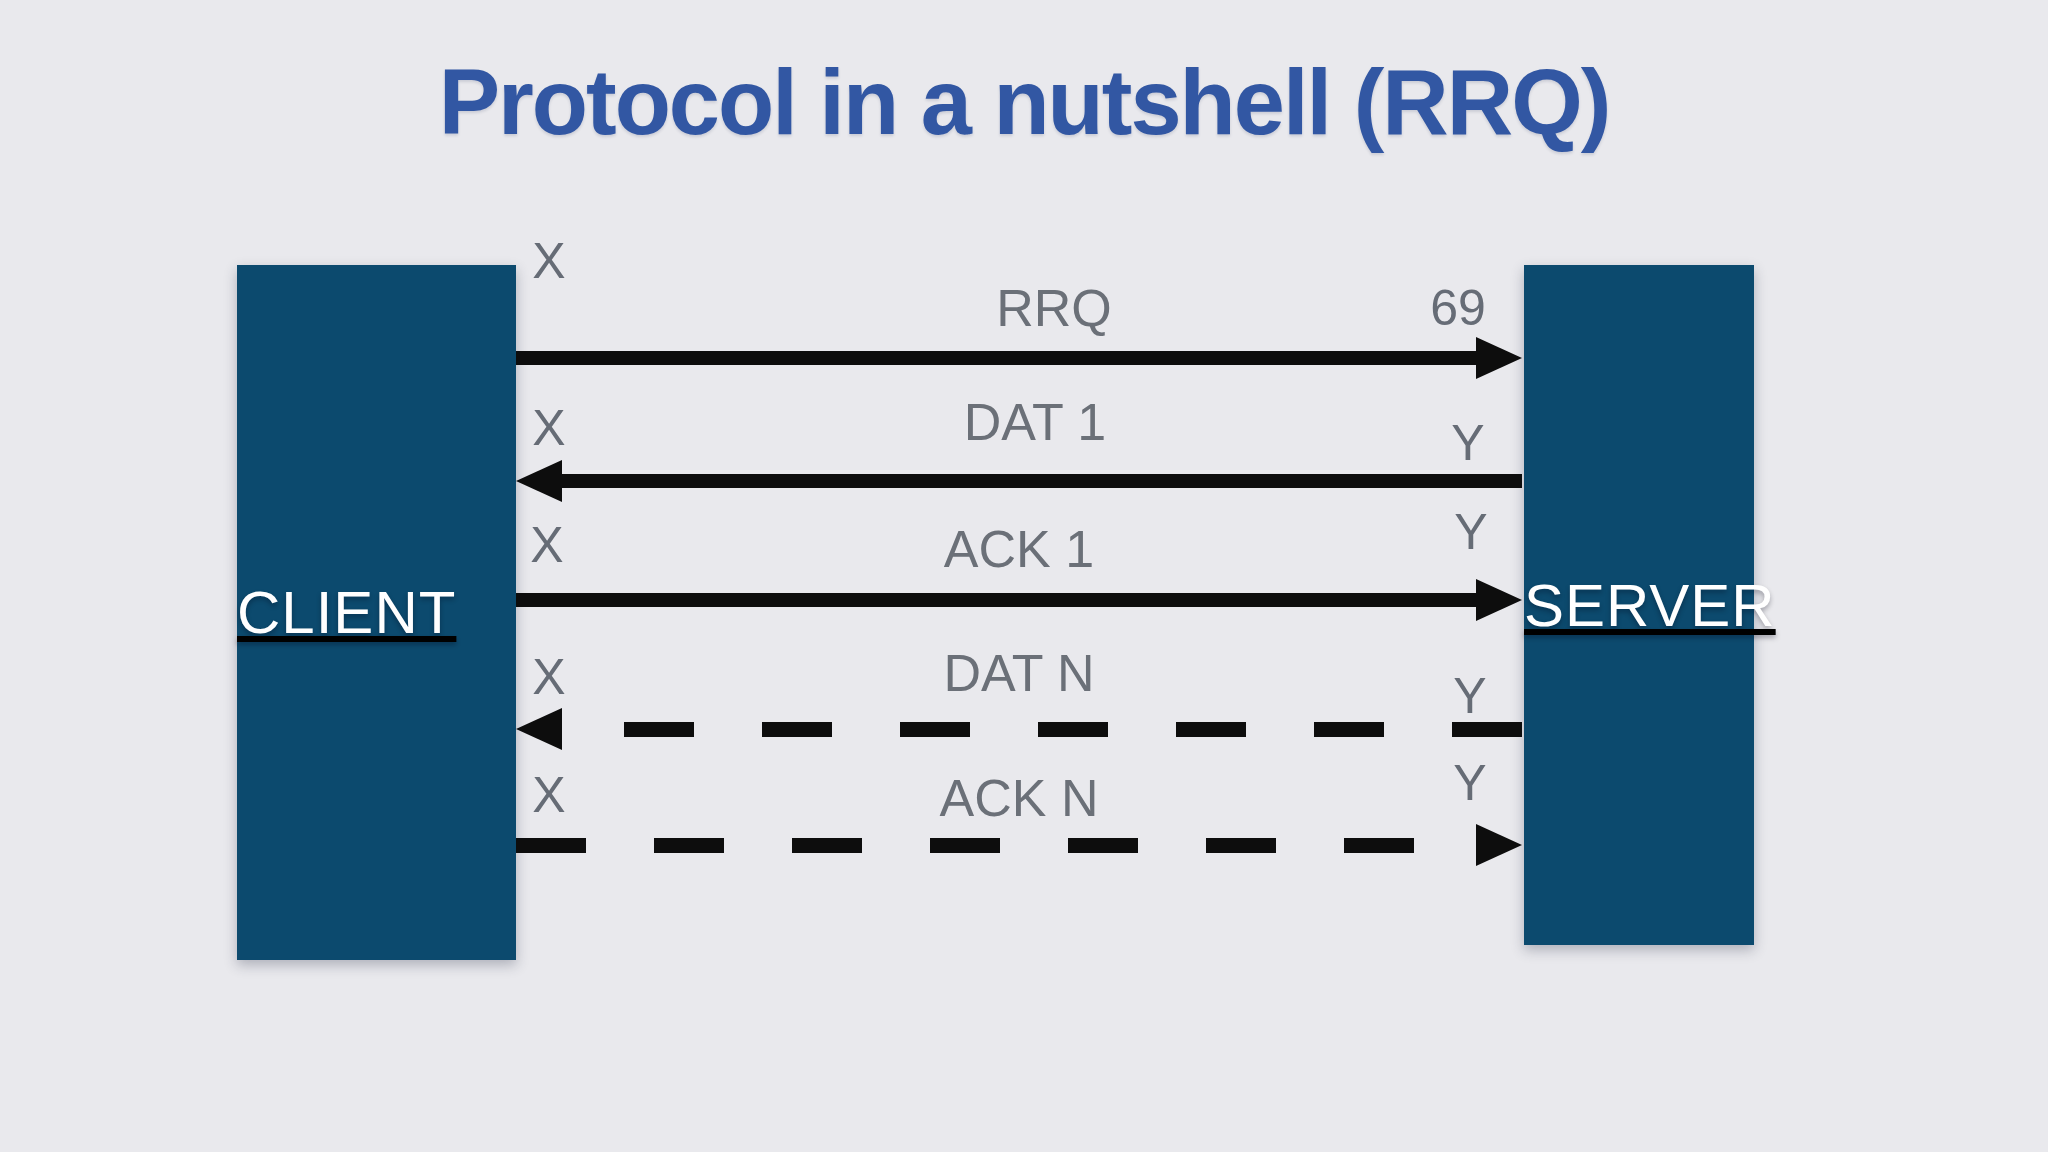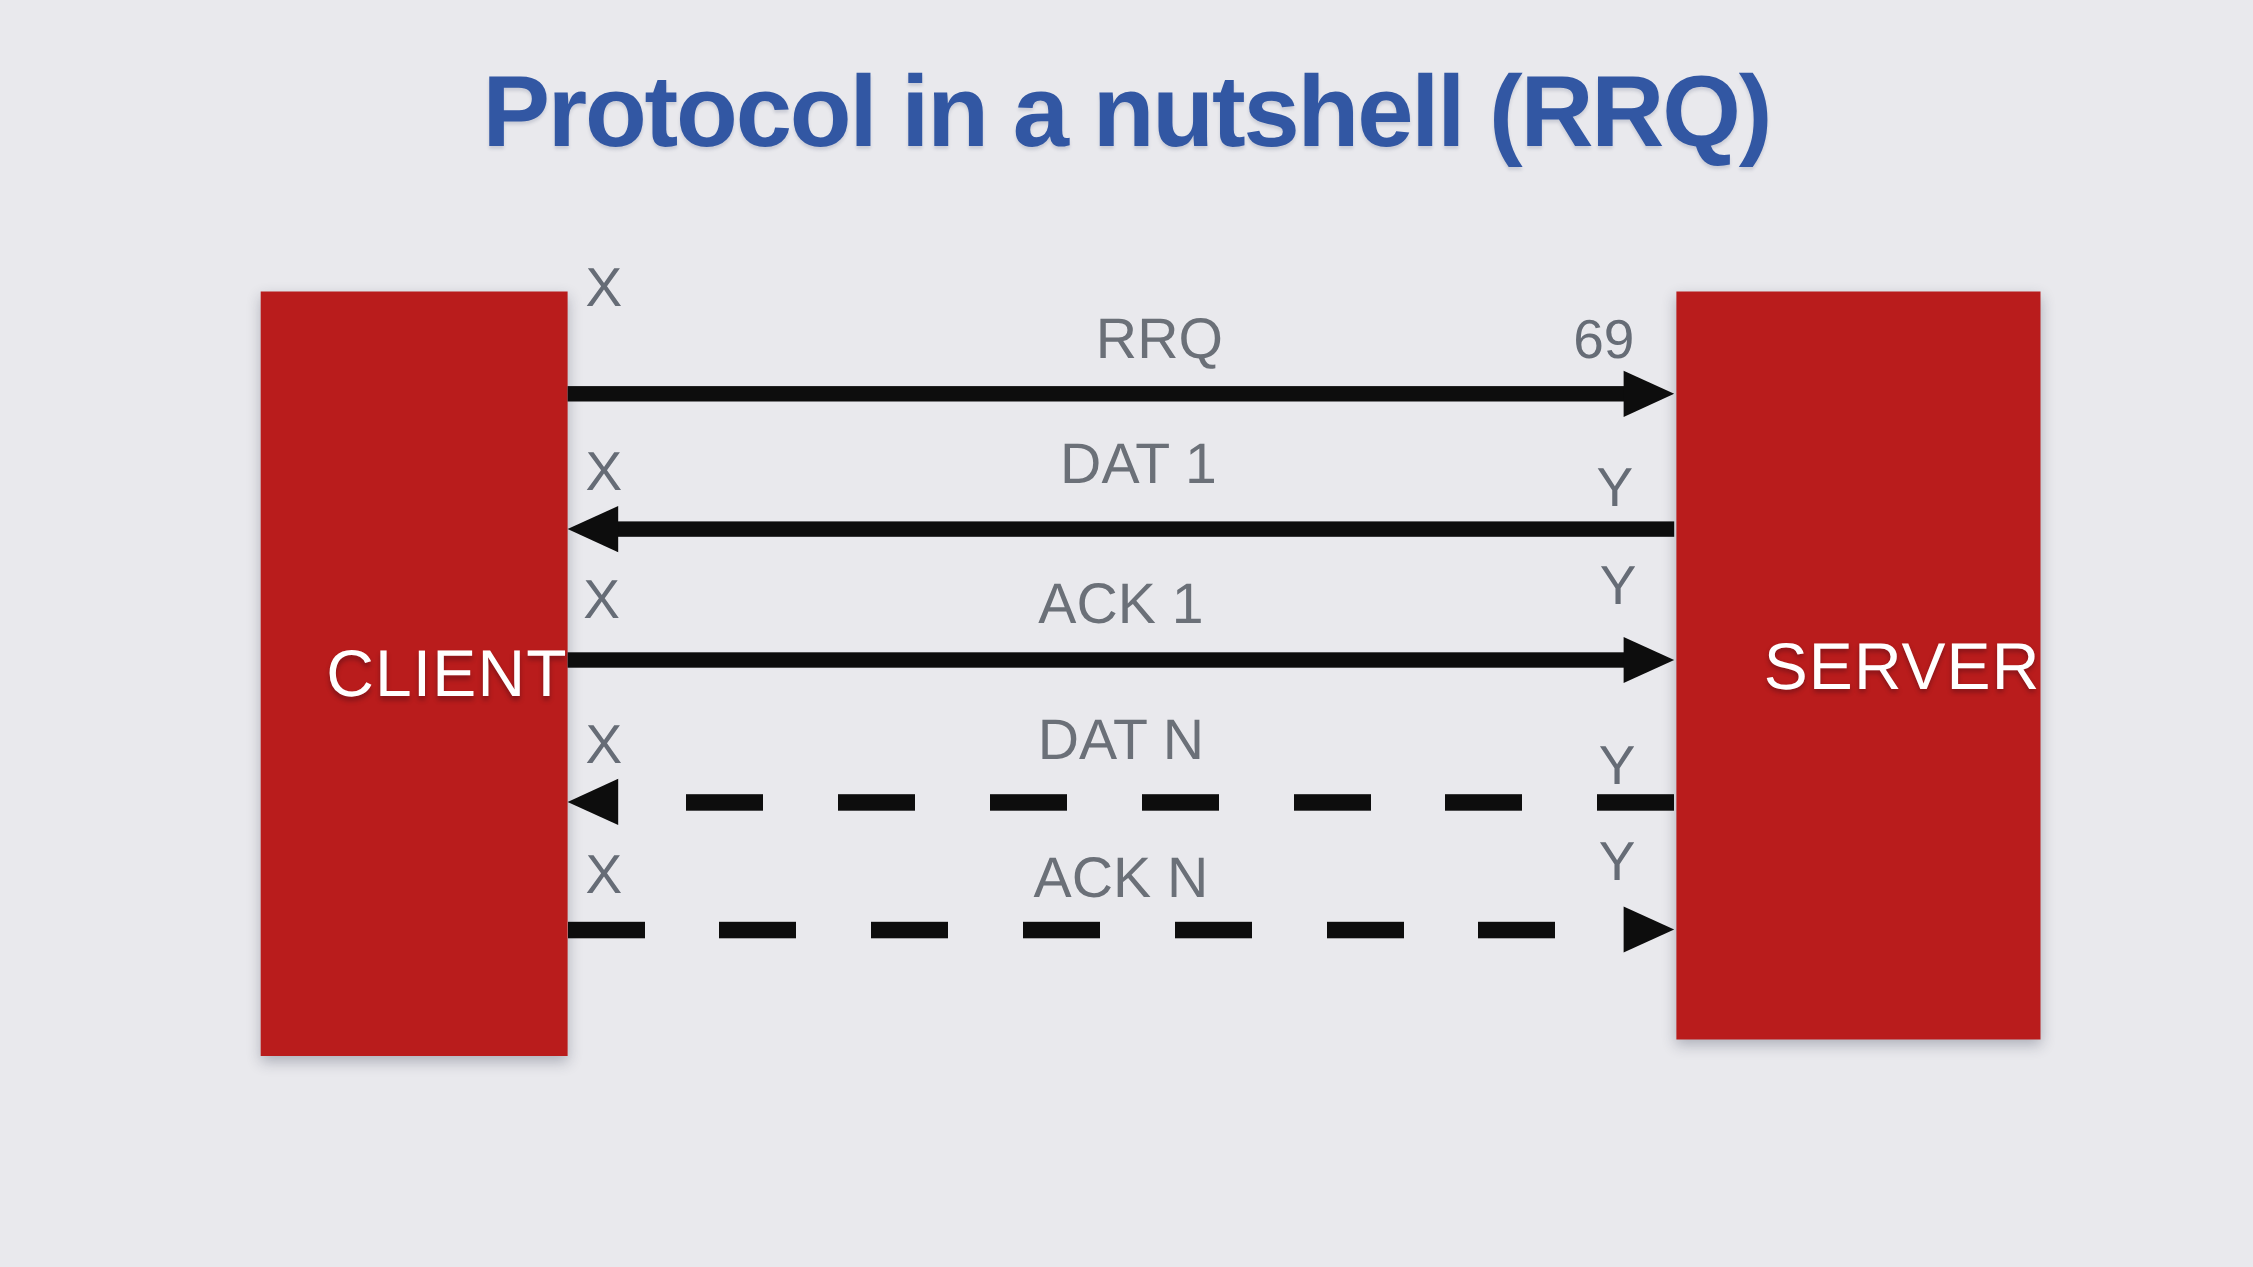--- a/index.html
+++ b/index.html
@@ -26,28 +26,29 @@
     text-align: center;
     font-size: 92px;
     font-weight: bold;
     letter-spacing: -2px;
     color: #3257a3;
     text-shadow: 0 2px 3px rgba(30, 40, 80, 0.15);
   }
   
   .actor-box {
     position: absolute;
-    background: #b91c1c;
+    background: #0c4a6e;
     box-shadow: 0 5px 12px rgba(40, 45, 70, 0.30);
     display: flex;
     align-items: center;
-    justify-content: flex-end;
+    justify-content: flex-start;
+    text-decoration: underline;
   }
   #client-box { left: 237px; top: 265px; width: 279px; height: 695px; }
-  #server-box { left: 1524px; top: 265px; width: 331px; height: 680px; }
+  #server-box { left: 1524px; top: 265px; width: 230px; height: 680px; }
   .actor-label {
     color: #ffffff;
     font-size: 60px;
     font-weight: normal;
     letter-spacing: 1px;
     text-shadow: 0 3px 5px rgba(0, 0, 20, 0.30);
   }
   
   .port {
     position: absolute;

